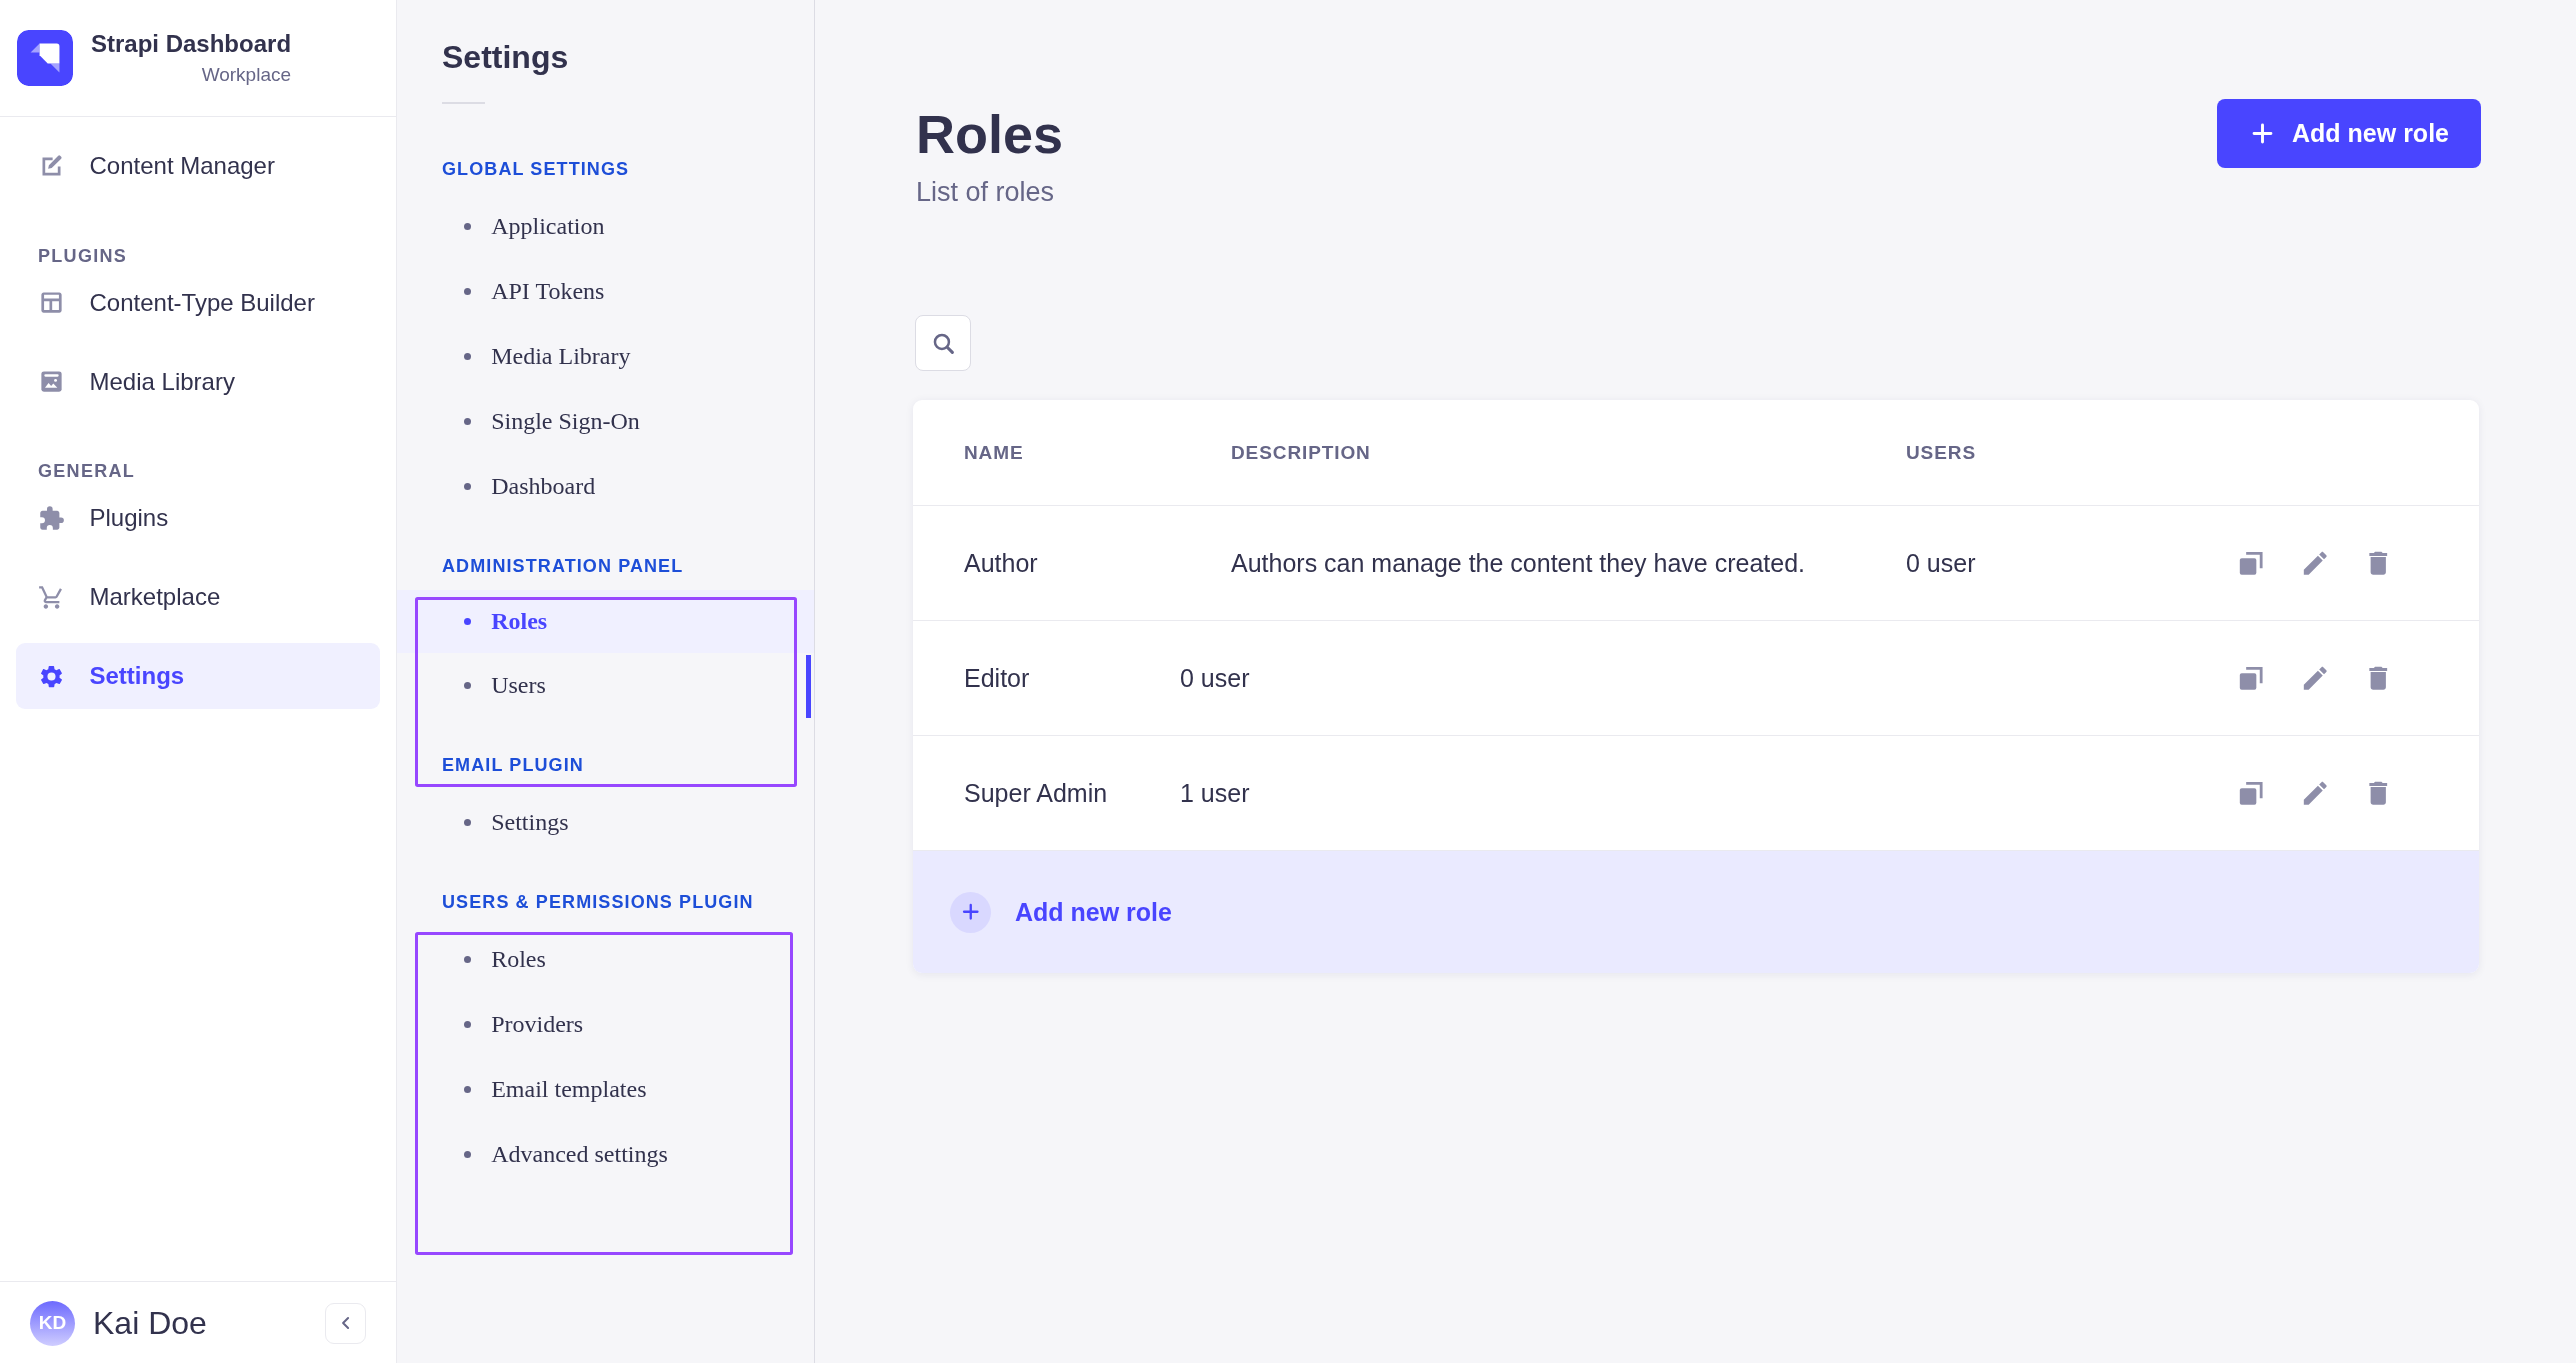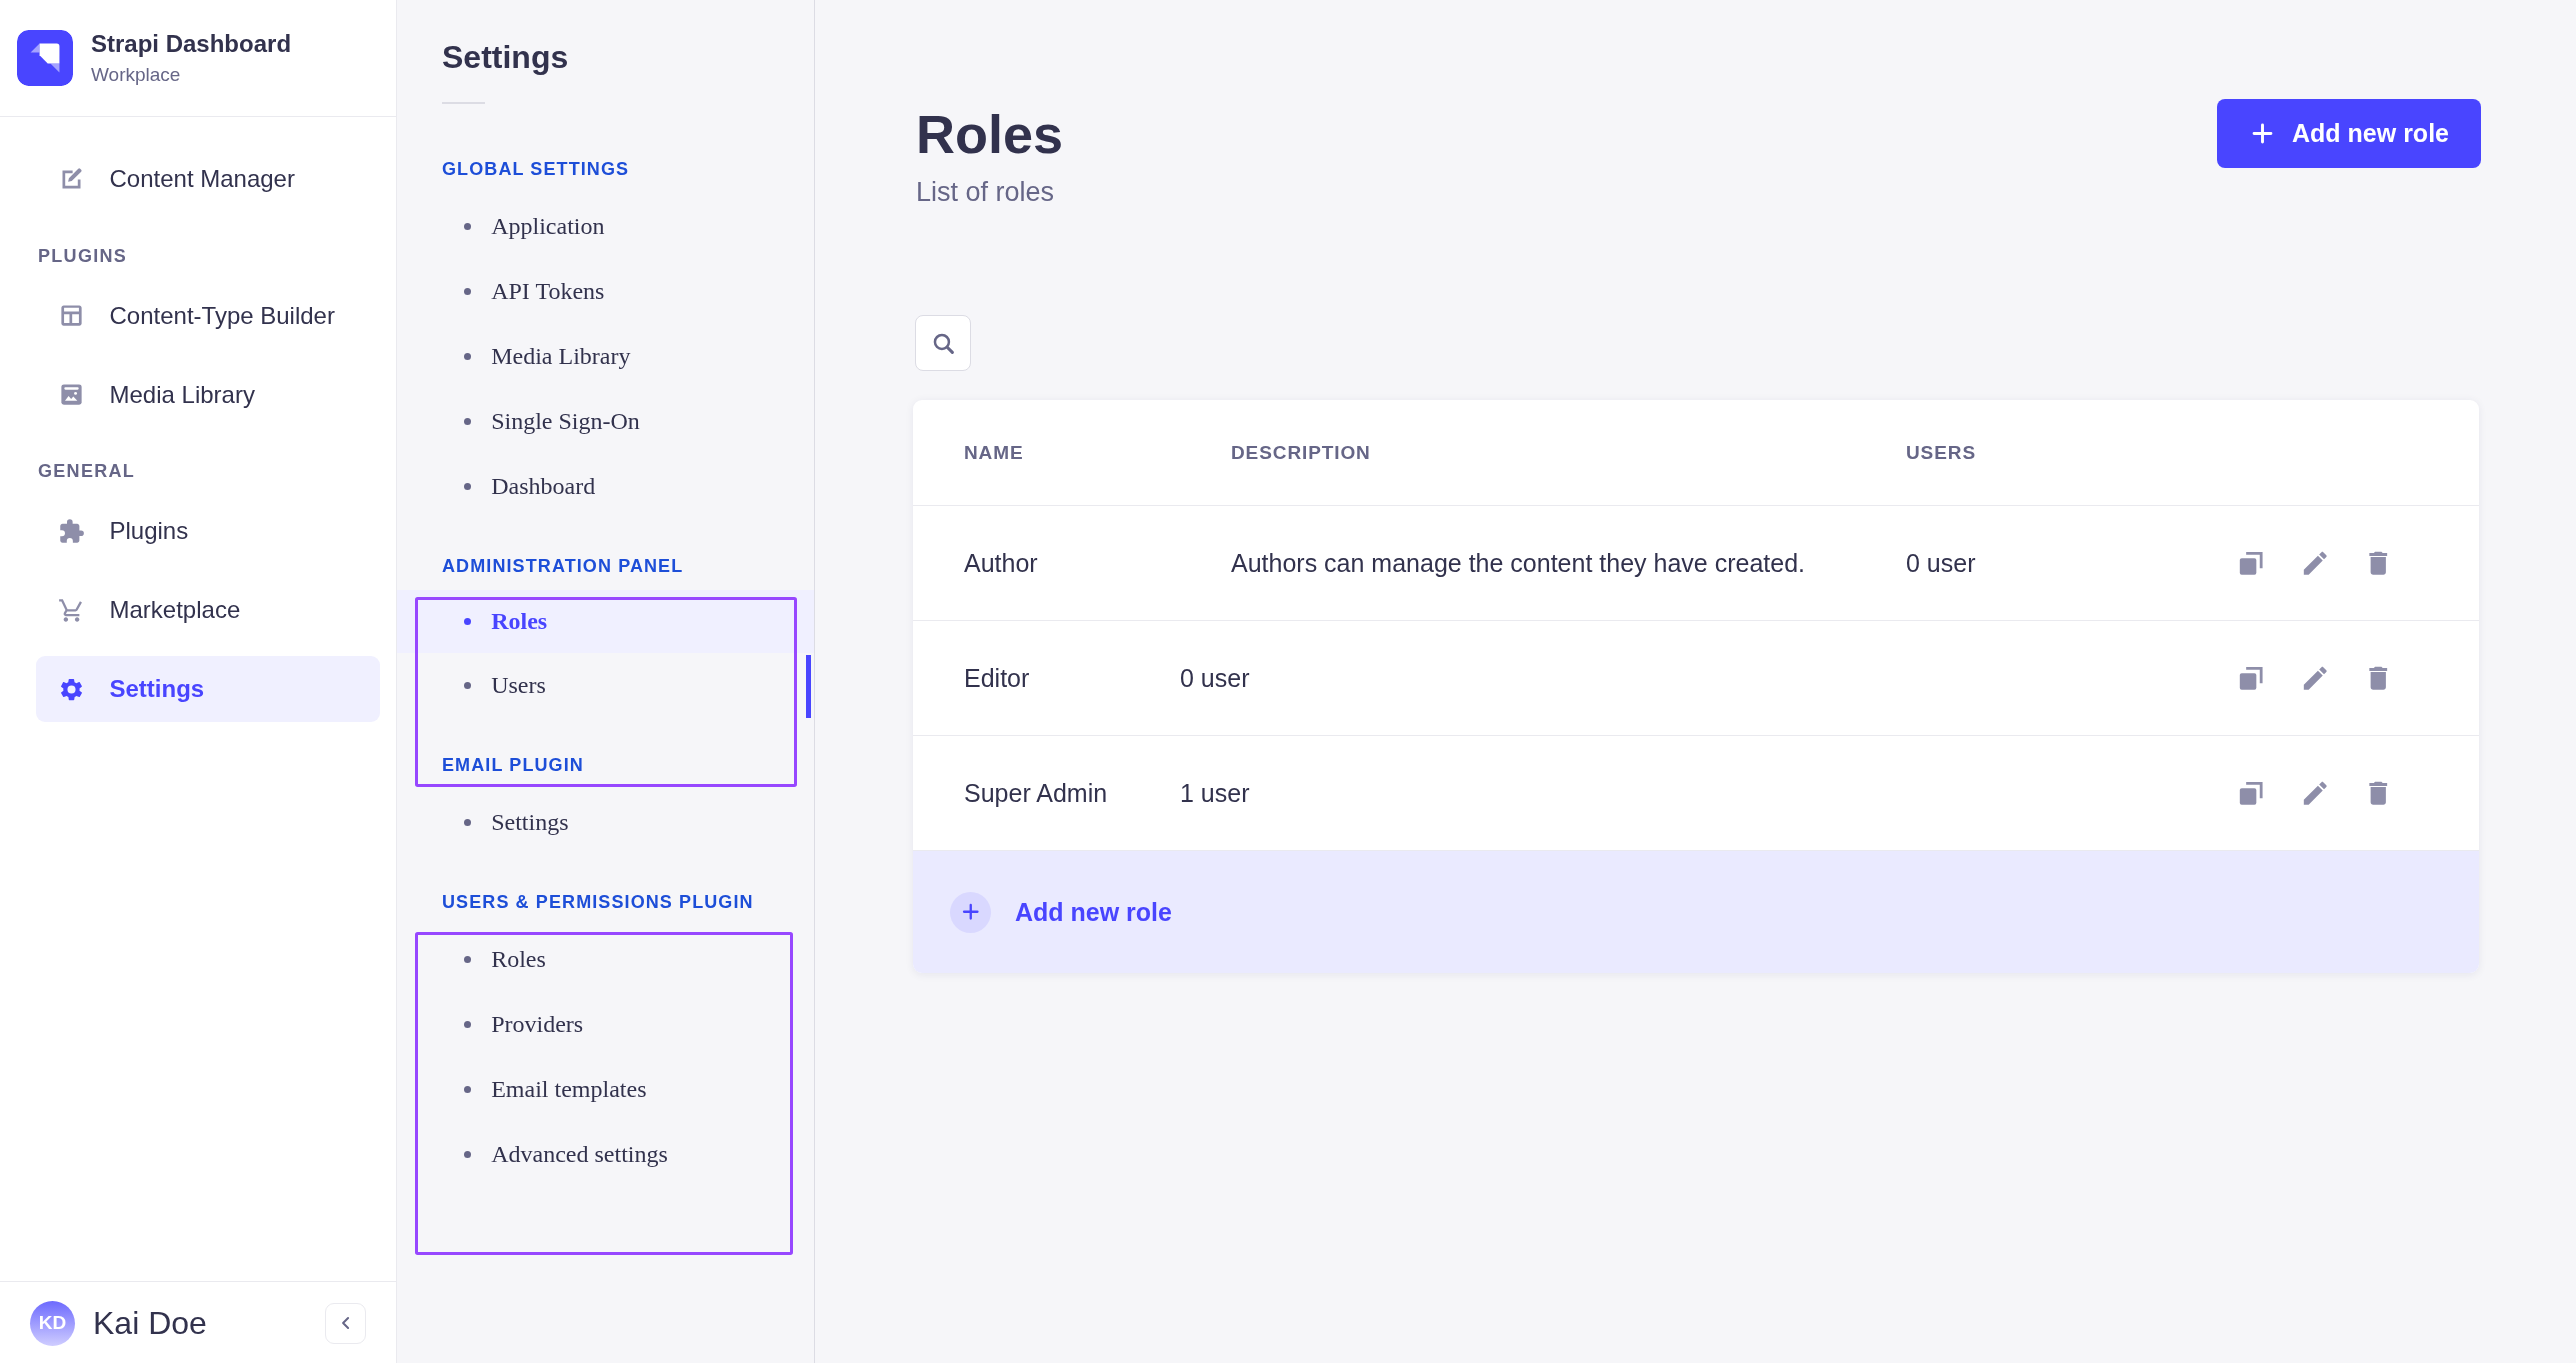--- a/index.html
+++ b/index.html
@@ -4,25 +4,25 @@
 <style>
   * { margin:0; padding:0; box-sizing:border-box; }
   html,body { width:2576px; height:1364px; }
   body { font-family:"Liberation Sans","DejaVu Sans",sans-serif; background:#f6f6f9; color:#32324d; overflow:hidden; }
   #app { position:relative; width:2576px; height:1364px; display:flex; }
 
   
   .sidebar { width:397px; height:100%; background:#ffffff; border-right:1.8px solid #eaeaef; position:relative; flex:0 0 397px; }
   .brand { height:117px; display:flex; align-items:center; gap:18px; padding:0 17px; border-bottom:1.8px solid #eaeaef; }
   .brand-logo { width:56px; height:56px; border-radius:11.7px; flex:0 0 56px; }
-  .brand-text { display:flex; flex-direction:column; gap:5.4px; }
+  .brand-text { display:flex; flex-direction:column; gap:5.4px;align-items:flex-end; }
   .brand-title { font-size:24px; font-weight:bold; color:#32324d; }
   .brand-sub { font-size:19px; color:#666687; }
   .nav { padding-top:16px; }
-  .nav-item { height:79px; display:flex; align-items:flex-end; padding:0 16px; position:relative;margin-left:20px; }
+  .nav-item { height:79px; display:flex; align-items:flex-start; padding:0 16px; position:relative; }
   .nav-item .pill { display:flex; align-items:center; gap:25px; width:100%; height:66px; border-radius:9px; padding:0 21.5px; }
   .nav-item.active .pill { background:#f0f0ff; }
   .nav-item .icon { width:27px; height:27px; color:#8e8ea9; flex:0 0 27px; }
   .nav-item.active .icon { color:#4945ff; }
   .nav-item .lbl { font-size:24px; color:#32324d; }
   .nav-item.active .lbl { color:#4945ff; font-weight:600; }
   .side-section-label { padding:0 38px; margin-top:30.5px; height:27px; display:flex; align-items:center;
       font-size:18px; font-weight:bold; letter-spacing:1.3px; color:#666687; }
   .sidebar-user { position:absolute; left:0; right:0; bottom:0; height:83px; border-top:1.8px solid #eaeaef;
       display:flex; align-items:center; padding:0 30px; }

